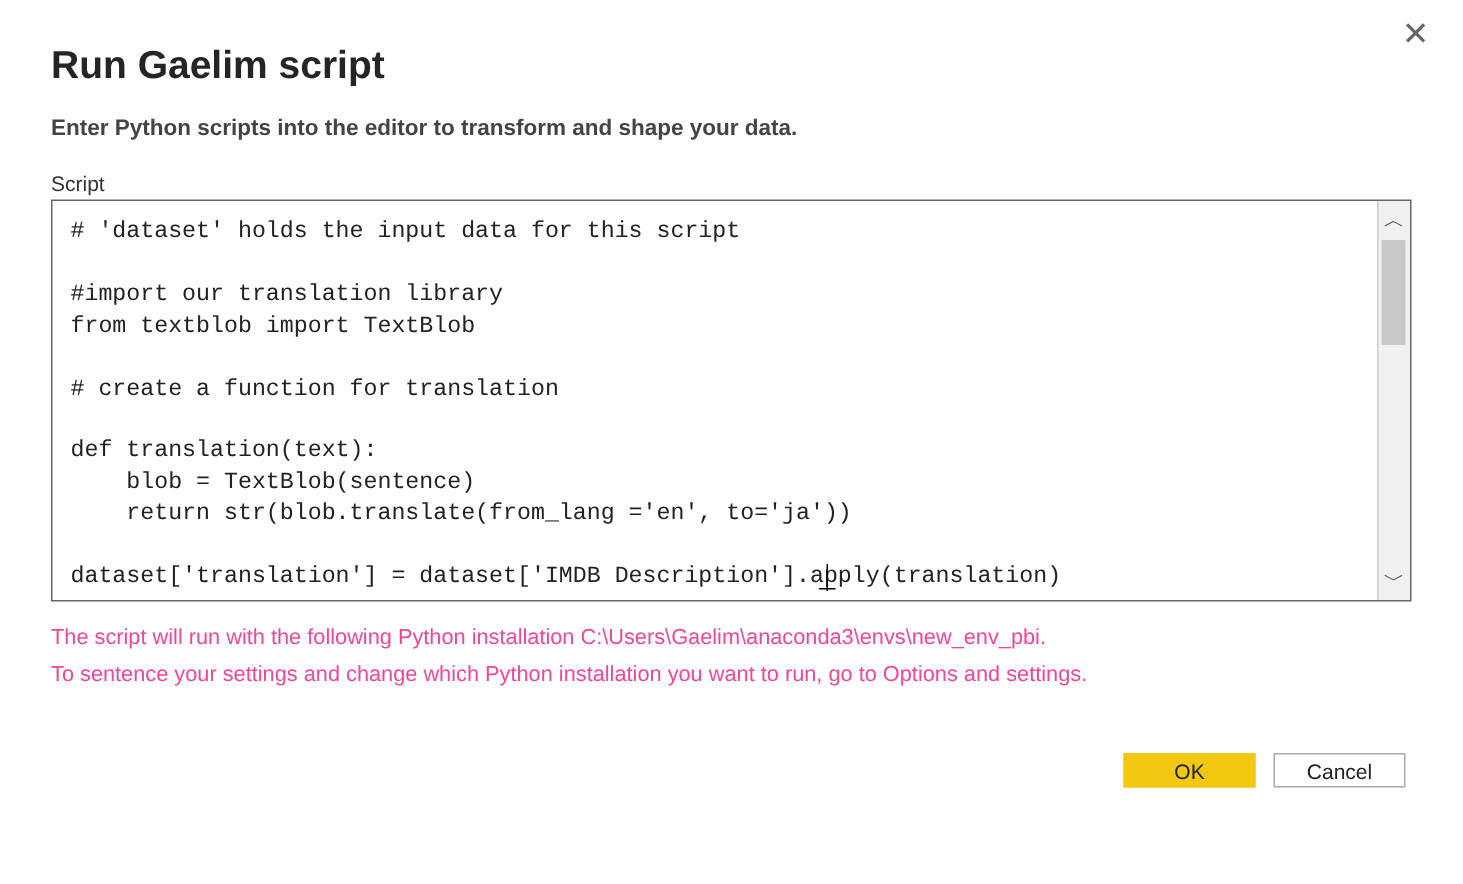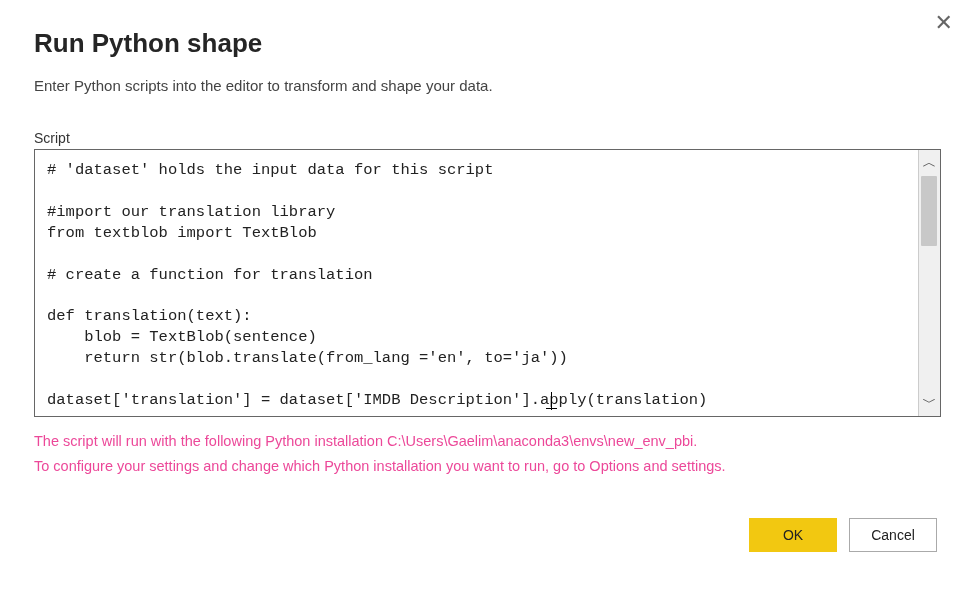--- a/index.html
+++ b/index.html
@@ -32,21 +32,22 @@
     }
     .title {
       font-size: 26px;
       font-weight: 600;
       color: #252525;
       margin-bottom: 18px;
     }
     .subtitle {
       font-size: 15px;
       color: #444;
-      margin-bottom: 36px;
+      margin-bottom: 20px;
+      font-weight: bold;
     }
     .field-label {
       font-size: 14px;
       color: #333;
       margin-bottom: 3px;
     }
     .editor-wrap {
       position: relative;
       border: 1px solid #666;
       height: 268px;
@@ -105,21 +106,21 @@
     }
     .button-row {
       display: flex;
       justify-content: flex-end;
       gap: 12px;
       margin-top: 40px;
       padding-right: 4px;
     }
     .btn {
       min-width: 88px;
-      height: 34px;
+      height: 23px;
       font-size: 14px;
       border: 1px solid #aaa;
       background: #fff;
       cursor: pointer;
       display: flex;
       align-items: center;
       justify-content: center;
       color: #222;
     }
     .btn-primary {
@@ -154,21 +155,21 @@
       background: #000;
     }
   </style>
 </head>
 <body>
 
 <div class="dialog">
 
   <div class="close-btn">✕</div>
 
-  <h1 class="title">Run Python shape</h1>
+  <h1 class="title">Run Gaelim script</h1>
 
   <p class="subtitle">Enter Python scripts into the editor to transform and shape your data.</p>
 
   <div class="field-label">Script</div>
 
   <div class="editor-wrap">
     <textarea class="editor" spellcheck="false" style=""># 'dataset' holds the input data for this script
 
 #import our translation library
 from textblob import TextBlob
@@ -183,21 +184,21 @@
     <div class="scrollbar-track">
       <div class="scroll-arrow">︿</div>
       <div class="scroll-thumb"></div>
       <div class="scroll-arrow">﹀</div>
     </div>
     <div class="cursor-caret"></div>
   </div>
 
   <div class="info-text">
     <div>The script will run with the following Python installation C:\Users\Gaelim\anaconda3\envs\new_env_pbi.</div>
-    <div>To configure your settings and change which Python installation you want to run, go to Options and settings.</div>
+    <div>To sentence your settings and change which Python installation you want to run, go to Options and settings.</div>
   </div>
 
   <div class="button-row">
     <button class="btn btn-primary">OK</button>
     <button class="btn">Cancel</button>
   </div>
 
 </div>
 
 </body></html>

